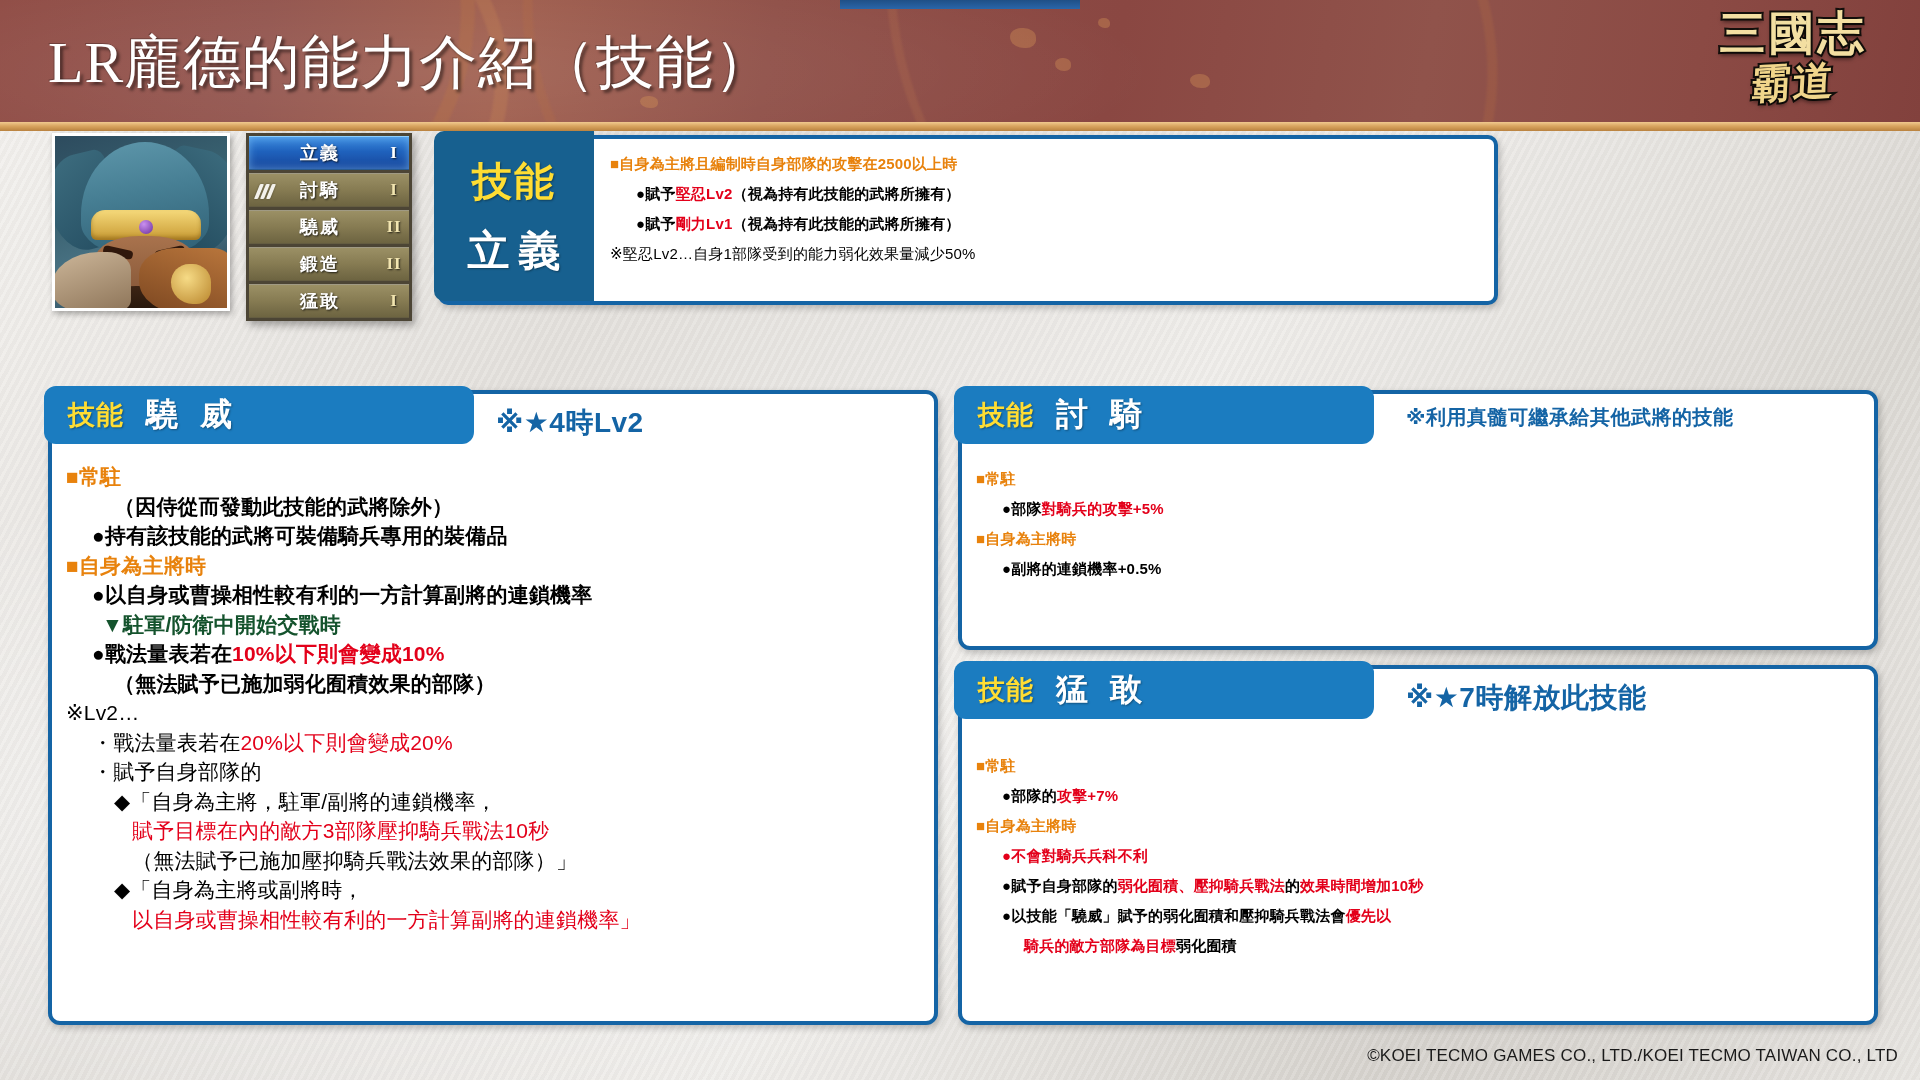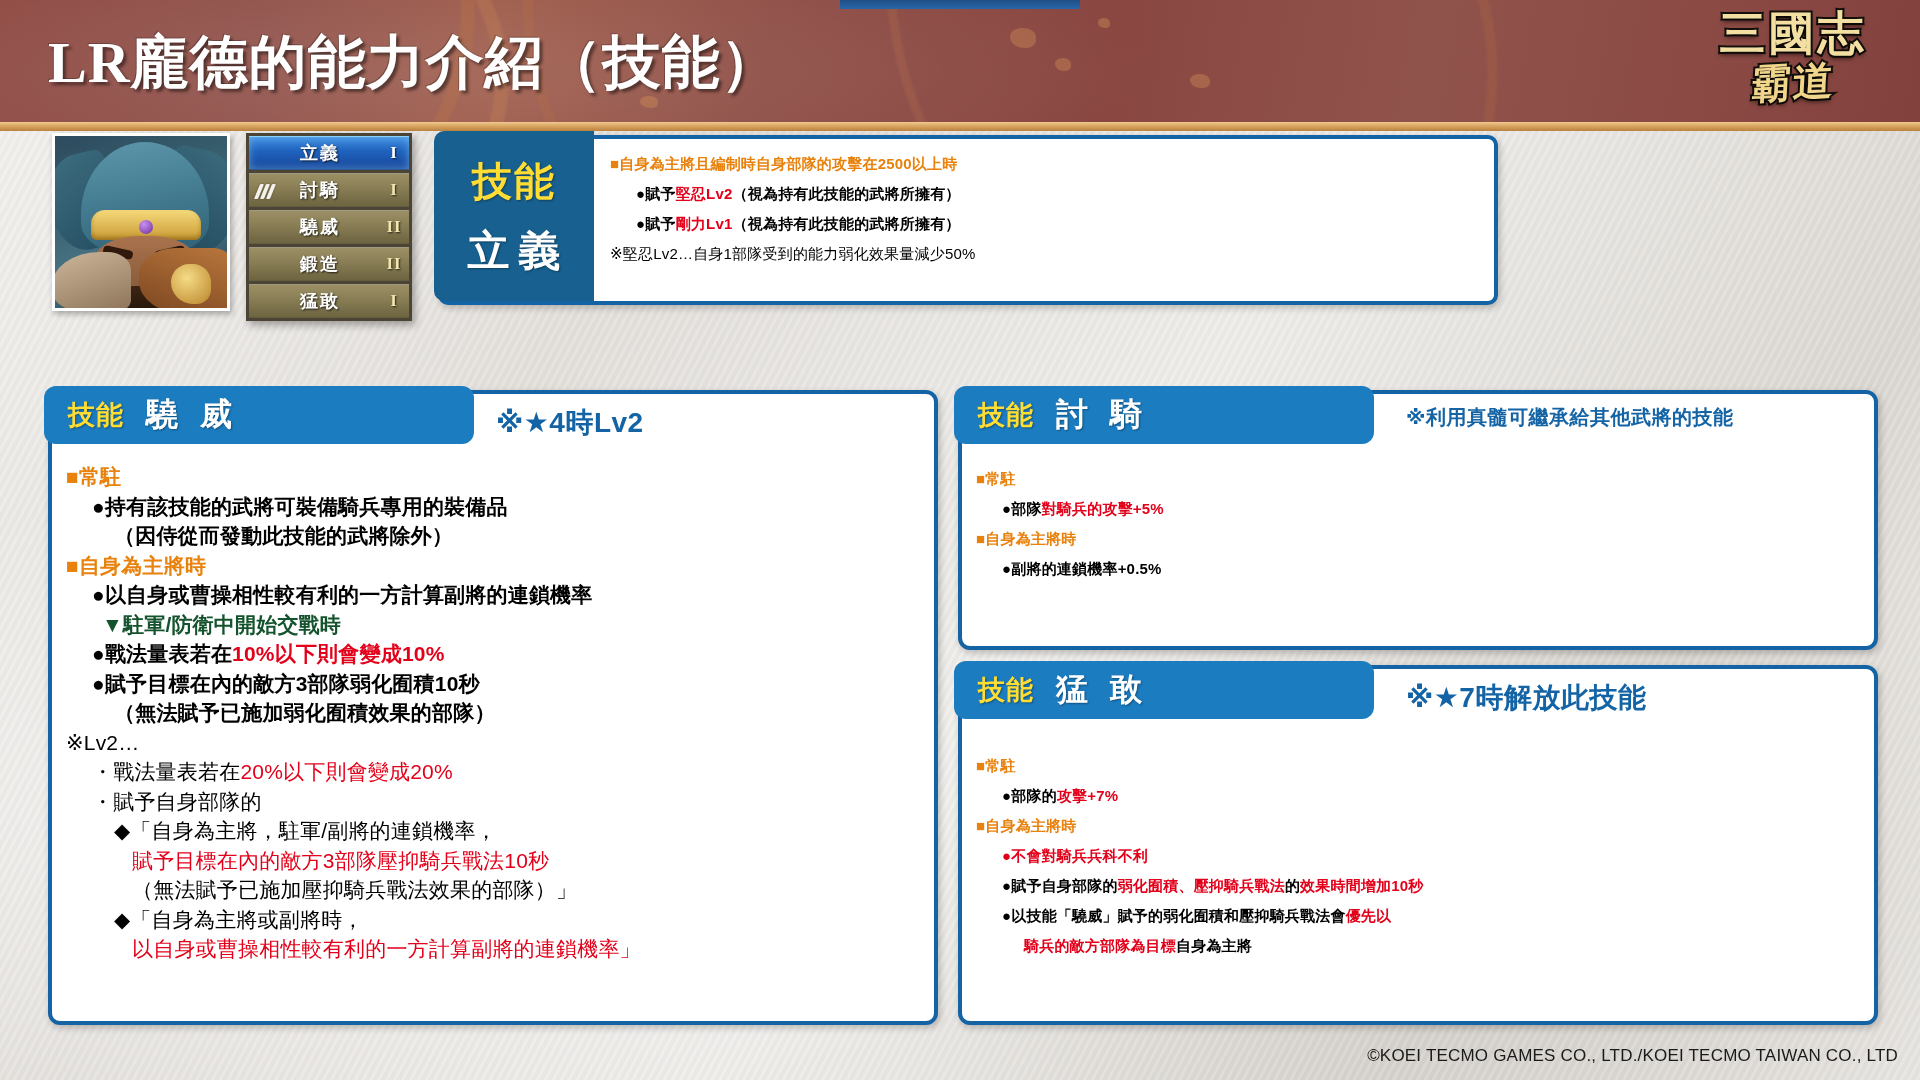--- a/index.html
+++ b/index.html
@@ -55,21 +55,21 @@
     background:linear-gradient(180deg,#1f4f86,#2a66a9);
   }
   #header-underline{
     position:absolute; left:0; top:122px; width:1920px; height:9px;
     background:linear-gradient(180deg,#f0c98f 0%,#d9a560 45%,#b9823f 100%);
   }
 
   #page-title{
     position:absolute; left:48px; top:24px;
     font-family:"Liberation Serif","DejaVu Serif",serif;
-    font-size:58px; font-weight:700; color:#ffffff; letter-spacing:1px;
+    font-size:58px; font-weight:400; color:#ffffff; letter-spacing:1px;
     text-shadow:3px 3px 3px rgba(0,0,0,.45), -1px -1px 0 rgba(0,0,0,.25);
     white-space:nowrap;
   }
 
   
   #game-logo{
     position:absolute; right:32px; top:8px; width:190px; height:126px;
     text-align:center;
   }
   #game-logo .lg-top{
@@ -391,27 +391,26 @@
 
 <div class="card" id="card-xiaowei">
   <div class="card-body"></div>
   <div class="card-header">
     <span class="ch-kind">技能</span>
     <span class="ch-name">驍 威</span>
   </div>
   <div class="card-note">※★4時Lv2</div>
   <div class="card-text">
     <div class="ln ind1 or">■常駐</div>
+    <div class="ln ind3">（因侍從而發動此技能的武將除外）</div>
     <div class="ln ind2">●持有該技能的武將可裝備騎兵專用的裝備品</div>
-    <div class="ln ind3">（因侍從而發動此技能的武將除外）</div>
     <div class="ln ind1 or">■自身為主將時</div>
     <div class="ln ind2">●以自身或曹操相性較有利的一方計算副將的連鎖機率</div>
     <div class="ln ind1 tan">▼駐軍/防衛中開始交戰時</div>
     <div class="ln ind2"><span class="blk">●戰法量表若在</span><span class="rd">10%以下則會變成10%</span></div>
-    <div class="ln ind2">●賦予目標在內的敵方3部隊弱化囿積10秒</div>
     <div class="ln ind3">（無法賦予已施加弱化囿積效果的部隊）</div>
     <div class="ln ind1 blk light">※Lv2…</div>
     <div class="ln ind2 light"><span class="blk">・戰法量表若在</span><span class="rd">20%以下則會變成20%</span></div>
     <div class="ln ind2 blk light">・賦予自身部隊的</div>
     <div class="ln ind3 blk light">◆「自身為主將，駐軍/副將的連鎖機率，</div>
     <div class="ln ind4 rd light">賦予目標在內的敵方3部隊壓抑騎兵戰法10秒</div>
     <div class="ln ind4 blk light">（無法賦予已施加壓抑騎兵戰法效果的部隊）」</div>
     <div class="ln ind3 blk light">◆「自身為主將或副將時，</div>
     <div class="ln ind4 rd light">以自身或曹操相性較有利的一方計算副將的連鎖機率」</div>
   </div>
@@ -439,17 +438,17 @@
     <span class="ch-name">猛 敢</span>
   </div>
   <div class="card-note">※★7時解放此技能</div>
   <div class="card-text">
     <div class="ln ind1 or">■常駐</div>
     <div class="ln ind2"><span class="blk">●部隊的</span><span class="rd">攻擊+7%</span></div>
     <div class="ln ind1 or">■自身為主將時</div>
     <div class="ln ind2 rd">●不會對騎兵兵科不利</div>
     <div class="ln ind2"><span class="blk">●賦予自身部隊的</span><span class="rd">弱化囿積、壓抑騎兵戰法</span><span class="blk">的</span><span class="rd">效果時間增加10秒</span></div>
     <div class="ln ind2"><span class="blk">●以技能「驍威」賦予的弱化囿積和壓抑騎兵戰法會</span><span class="rd">優先以</span></div>
-    <div class="ln ind3"><span class="rd">騎兵的敵方部隊為目標</span><span class="blk">自身為主將</span></div>
+    <div class="ln ind3"><span class="rd">騎兵的敵方部隊為目標</span><span class="blk">弱化囿積</span></div>
   </div>
 </div>
 
 <div id="footer-copyright">©KOEI TECMO GAMES CO., LTD./KOEI TECMO TAIWAN CO., LTD</div>
 
 </body></html>

